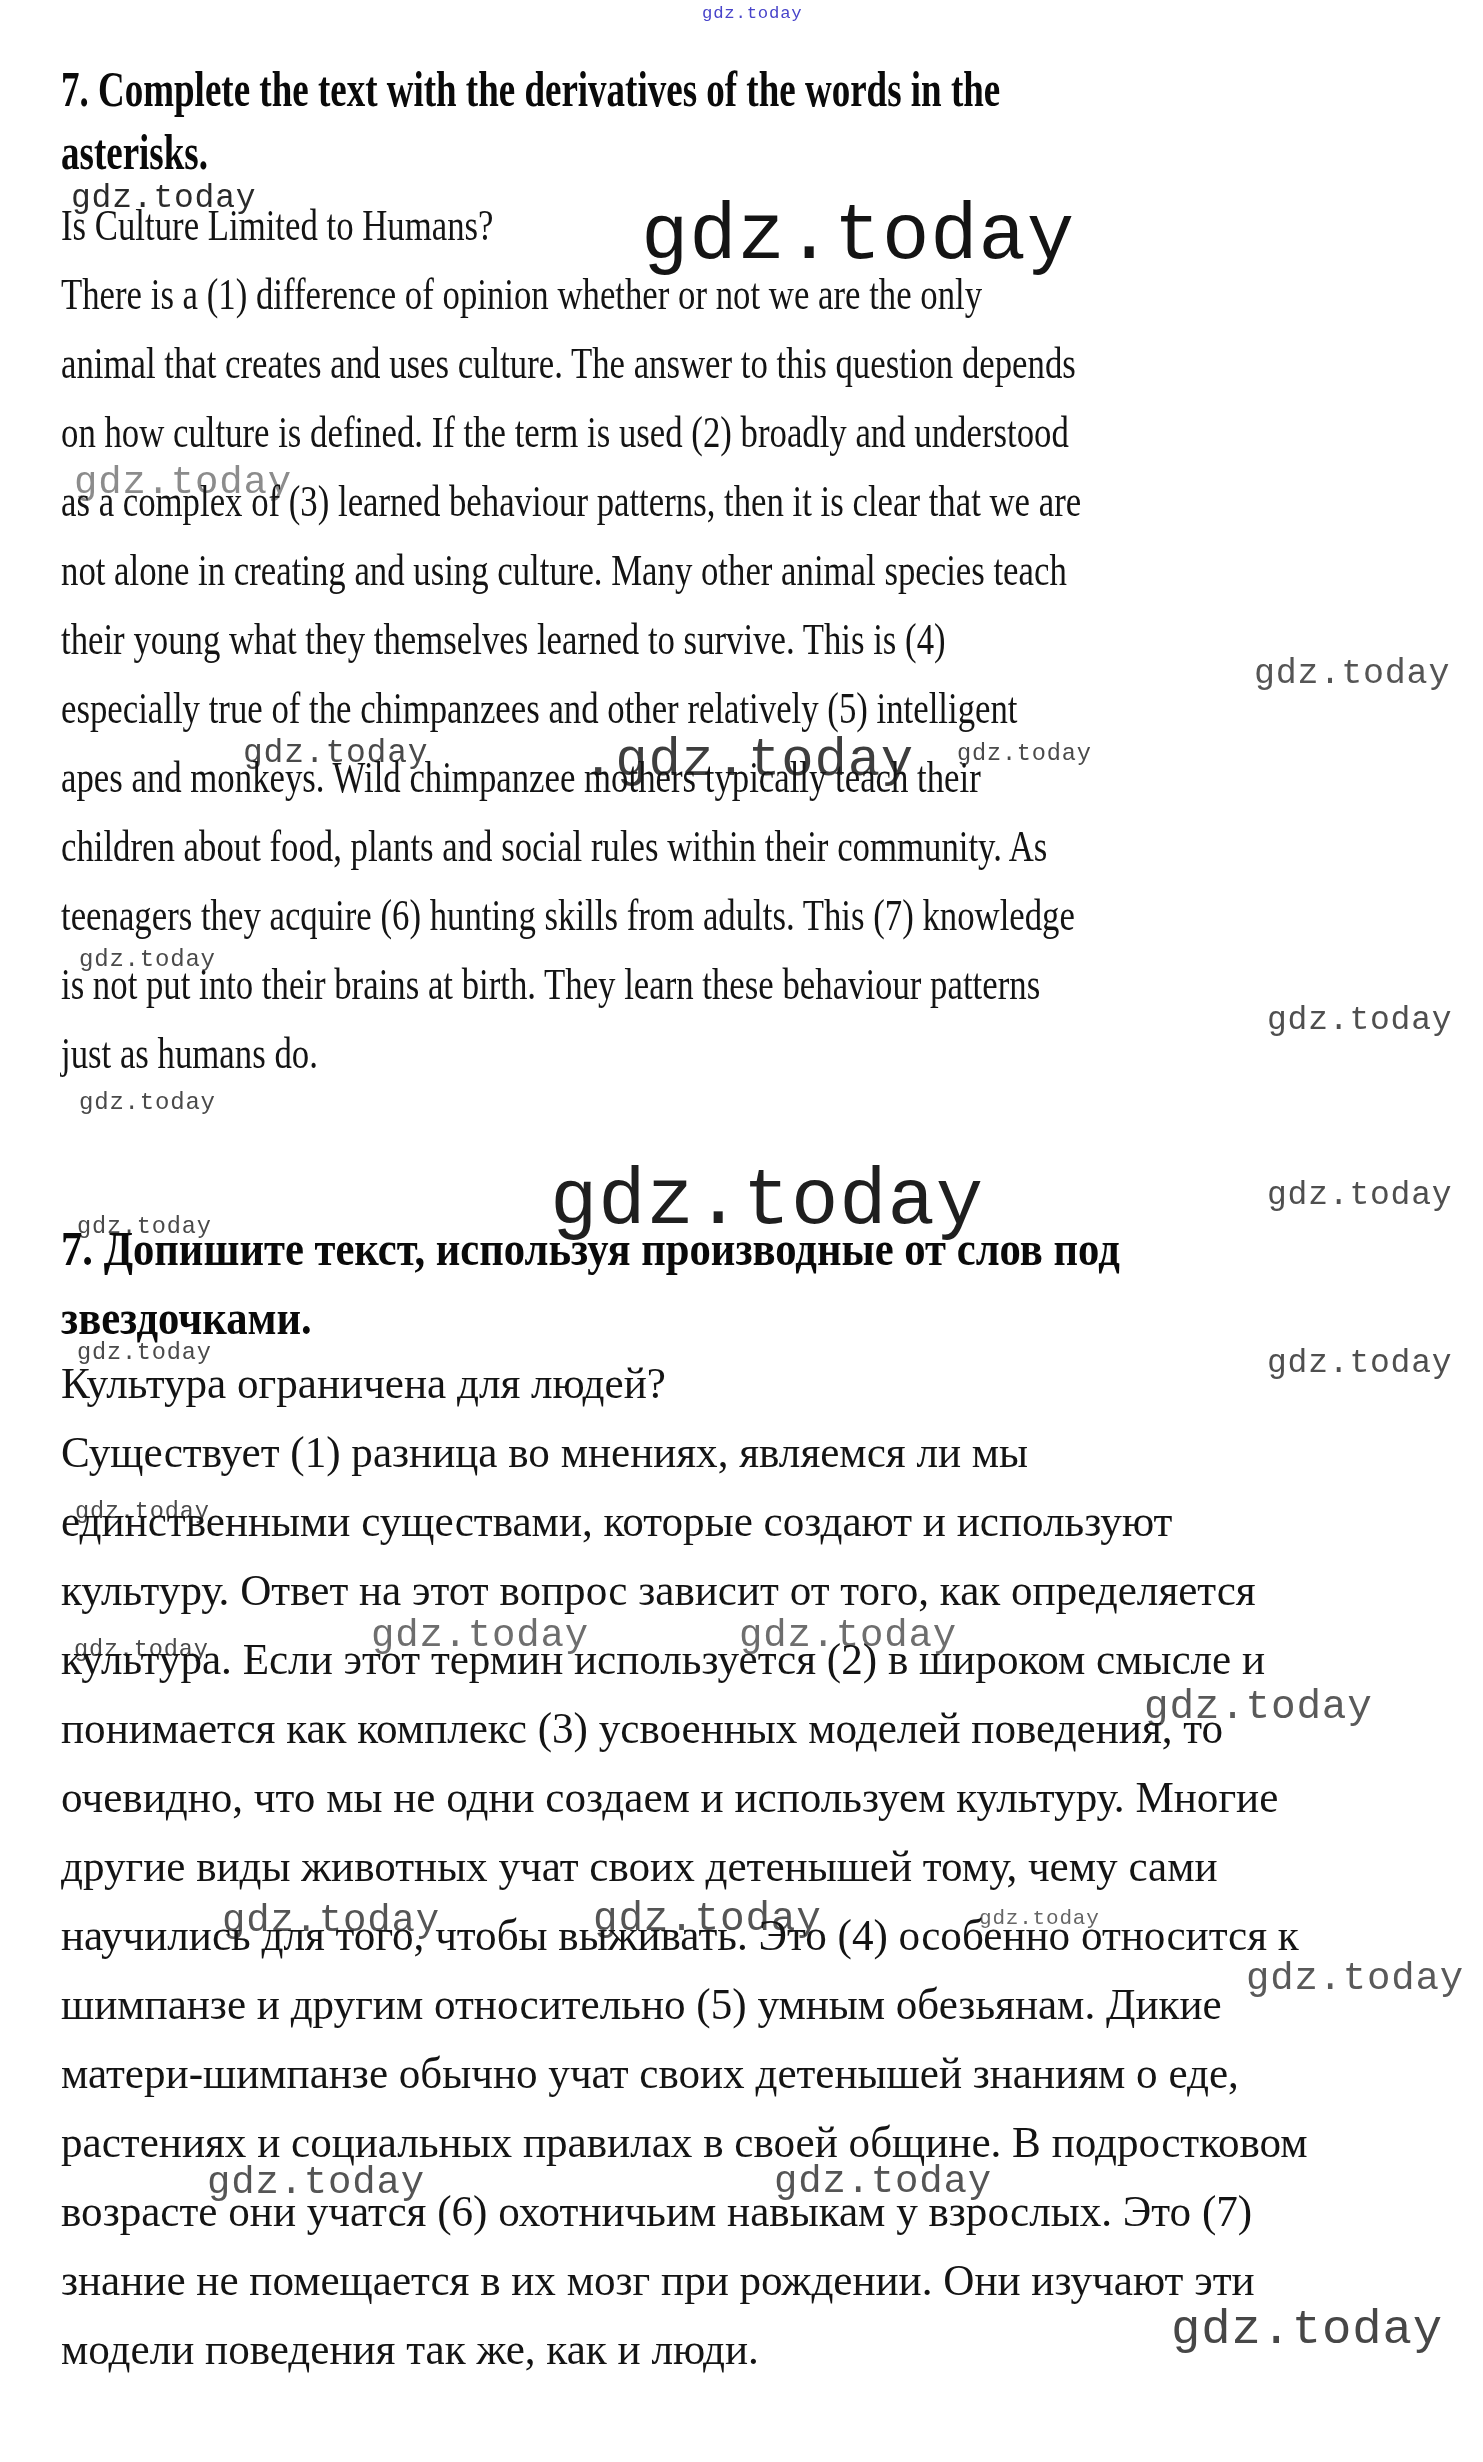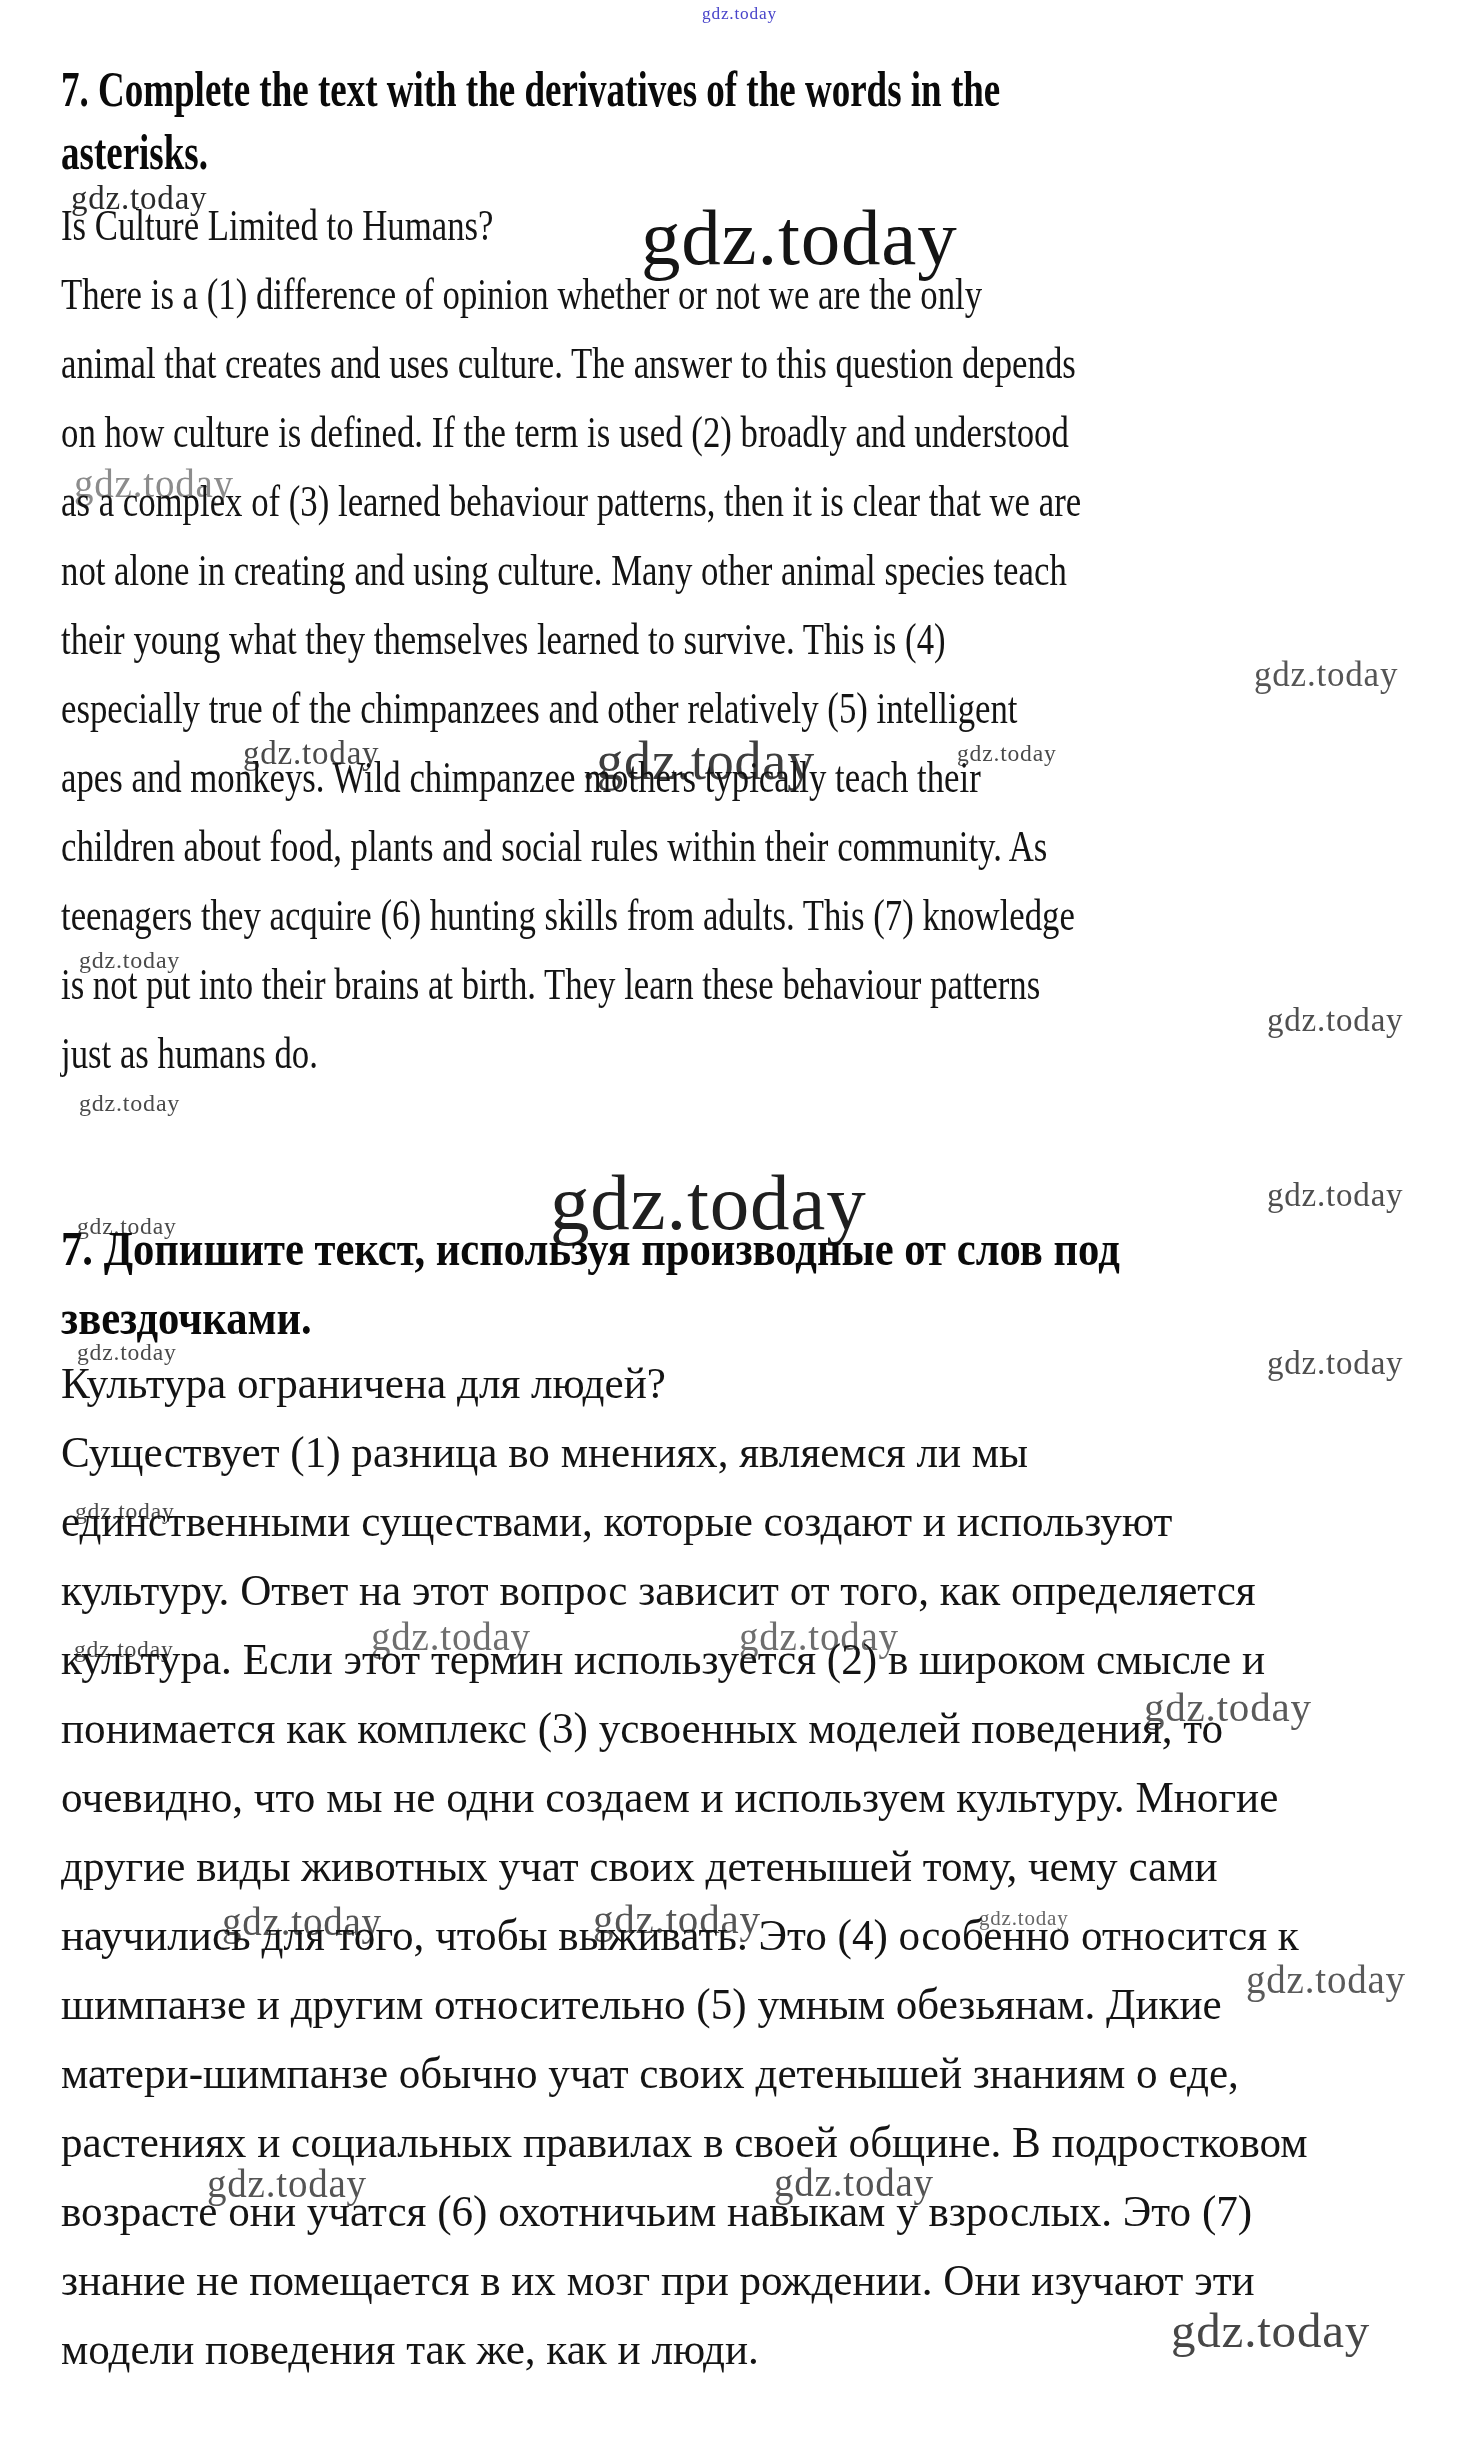--- a/index.html
+++ b/index.html
@@ -12,21 +12,21 @@
     width: 1484px;
     height: 2462px;
     background: #ffffff;
     overflow: hidden;
     font-family: "Liberation Serif", serif;
   }
   
   .wm-layer { position: absolute; inset: 0; z-index: 1; }
   .wm {
     position: absolute;
-    font-family: Liberation Serif, serif;
+    font-family: Liberation Mono, monospace;
     white-space: nowrap;
     letter-spacing: 0.8px;
     z-index: 1;
     line-height: 1;
   }
   
   .txt { position: absolute; z-index: 2; white-space: nowrap; color: #141414; }
   .heading-en {
     left: 61px; top: 58px;
     font-size: 50px; font-weight: bold; line-height: 63px;

